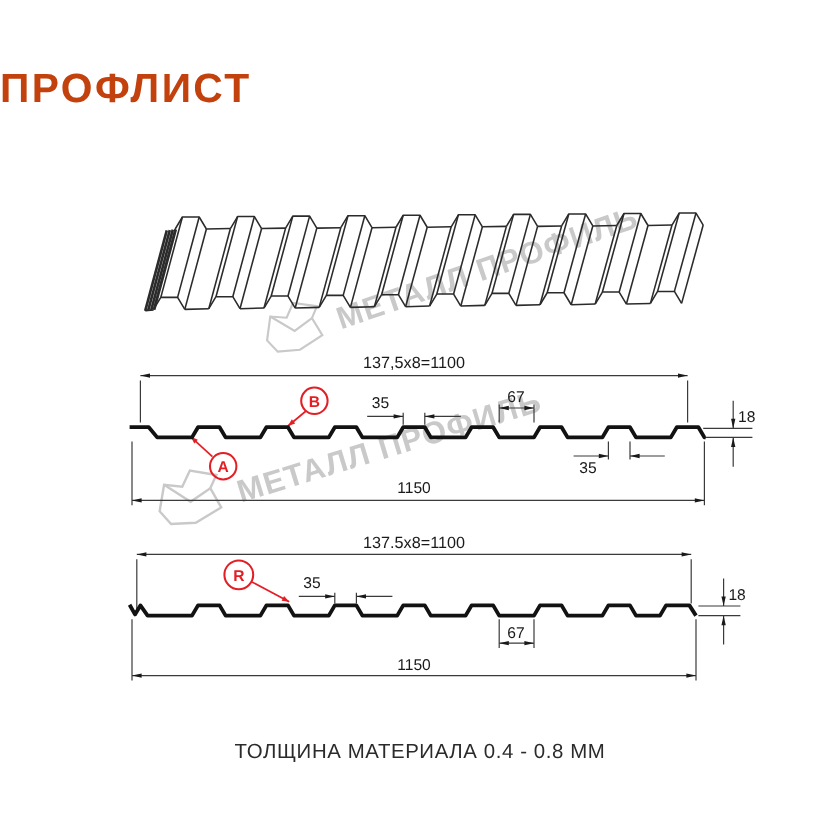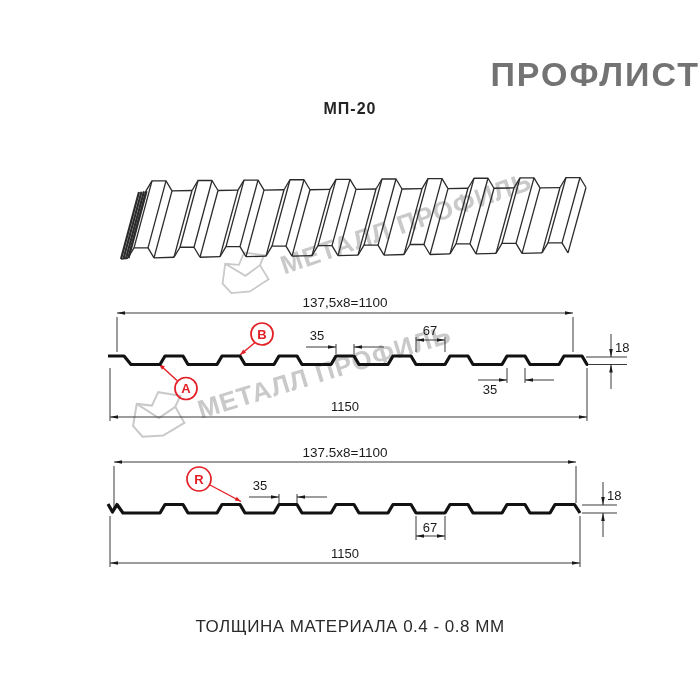--- a/index.html
+++ b/index.html
@@ -1,40 +1,39 @@
 <!DOCTYPE html>
 <html><head>
 <meta charset="utf-8">
 <style>
   html,body{margin:0;padding:0;background:#ffffff;}
   .page{position:relative;width:700px;height:700px;background:#ffffff;overflow:hidden;
         font-family:"Liberation Sans", sans-serif;}
-  .title{position:absolute;top:55px;left:0;width:700px;text-align:right;
-         font-size:34px;font-weight:bold;letter-spacing:2px;color:#737373;}
+  .title{position:absolute;top:55px;left:0;width:700px;text-align:left;
+         font-size:34px;font-weight:bold;letter-spacing:2px;color:#c2410c;}
   .subtitle{position:absolute;top:100px;left:0;width:700px;text-align:center;
             font-size:16px;font-weight:bold;letter-spacing:1px;color:#242424;}
   .footer{position:absolute;top:617px;left:0;width:700px;text-align:center;
           font-size:17px;font-weight:normal;letter-spacing:0.5px;color:#2b2b2b;}
   .wm{position:absolute;display:flex;align-items:flex-end;z-index:1;pointer-events:none;}
   .wm-text{font-size:26px;font-weight:bold;letter-spacing:1px;color:#c9c9c9;
            margin-left:10px;white-space:nowrap;}
   .wm1{left:226px;top:258px;transform:rotate(-19deg);transform-origin:0 100%;}
   .wm2{left:136px;top:398px;transform:rotate(-17deg);transform-origin:0 100%;}
   svg.drawing{position:absolute;left:0;top:0;z-index:2;}
   .dimtxt{font-size:13px;fill:#1a1a1a;}
   .pitchtxt{font-size:13.5px;fill:#1a1a1a;}
   .lbltxt{font-size:13px;font-weight:bold;}
 </style>
 </head>
 <body>
 
 <div class="page">
 
   <div class="title">ПРОФЛИСТ</div>
-  <div class="subtitle">МП-20</div>
 
   <div class="wm wm1">
     <svg width="54" height="44" viewBox="0 0 60 48">
       <path d="M3,28 L13,8 L27,14 L37,3 L57,13 L49,22 L53,40 L29,46 L9,41 Z" fill="none" stroke="#c9c9c9" stroke-width="2"></path>
       <path d="M13,8 L30,28 L49,22" fill="none" stroke="#c9c9c9" stroke-width="2"></path>
     </svg>
     <span class="wm-text">МЕТАЛЛ ПРОФИЛЬ</span>
   </div>
 
   <div class="wm wm2">

